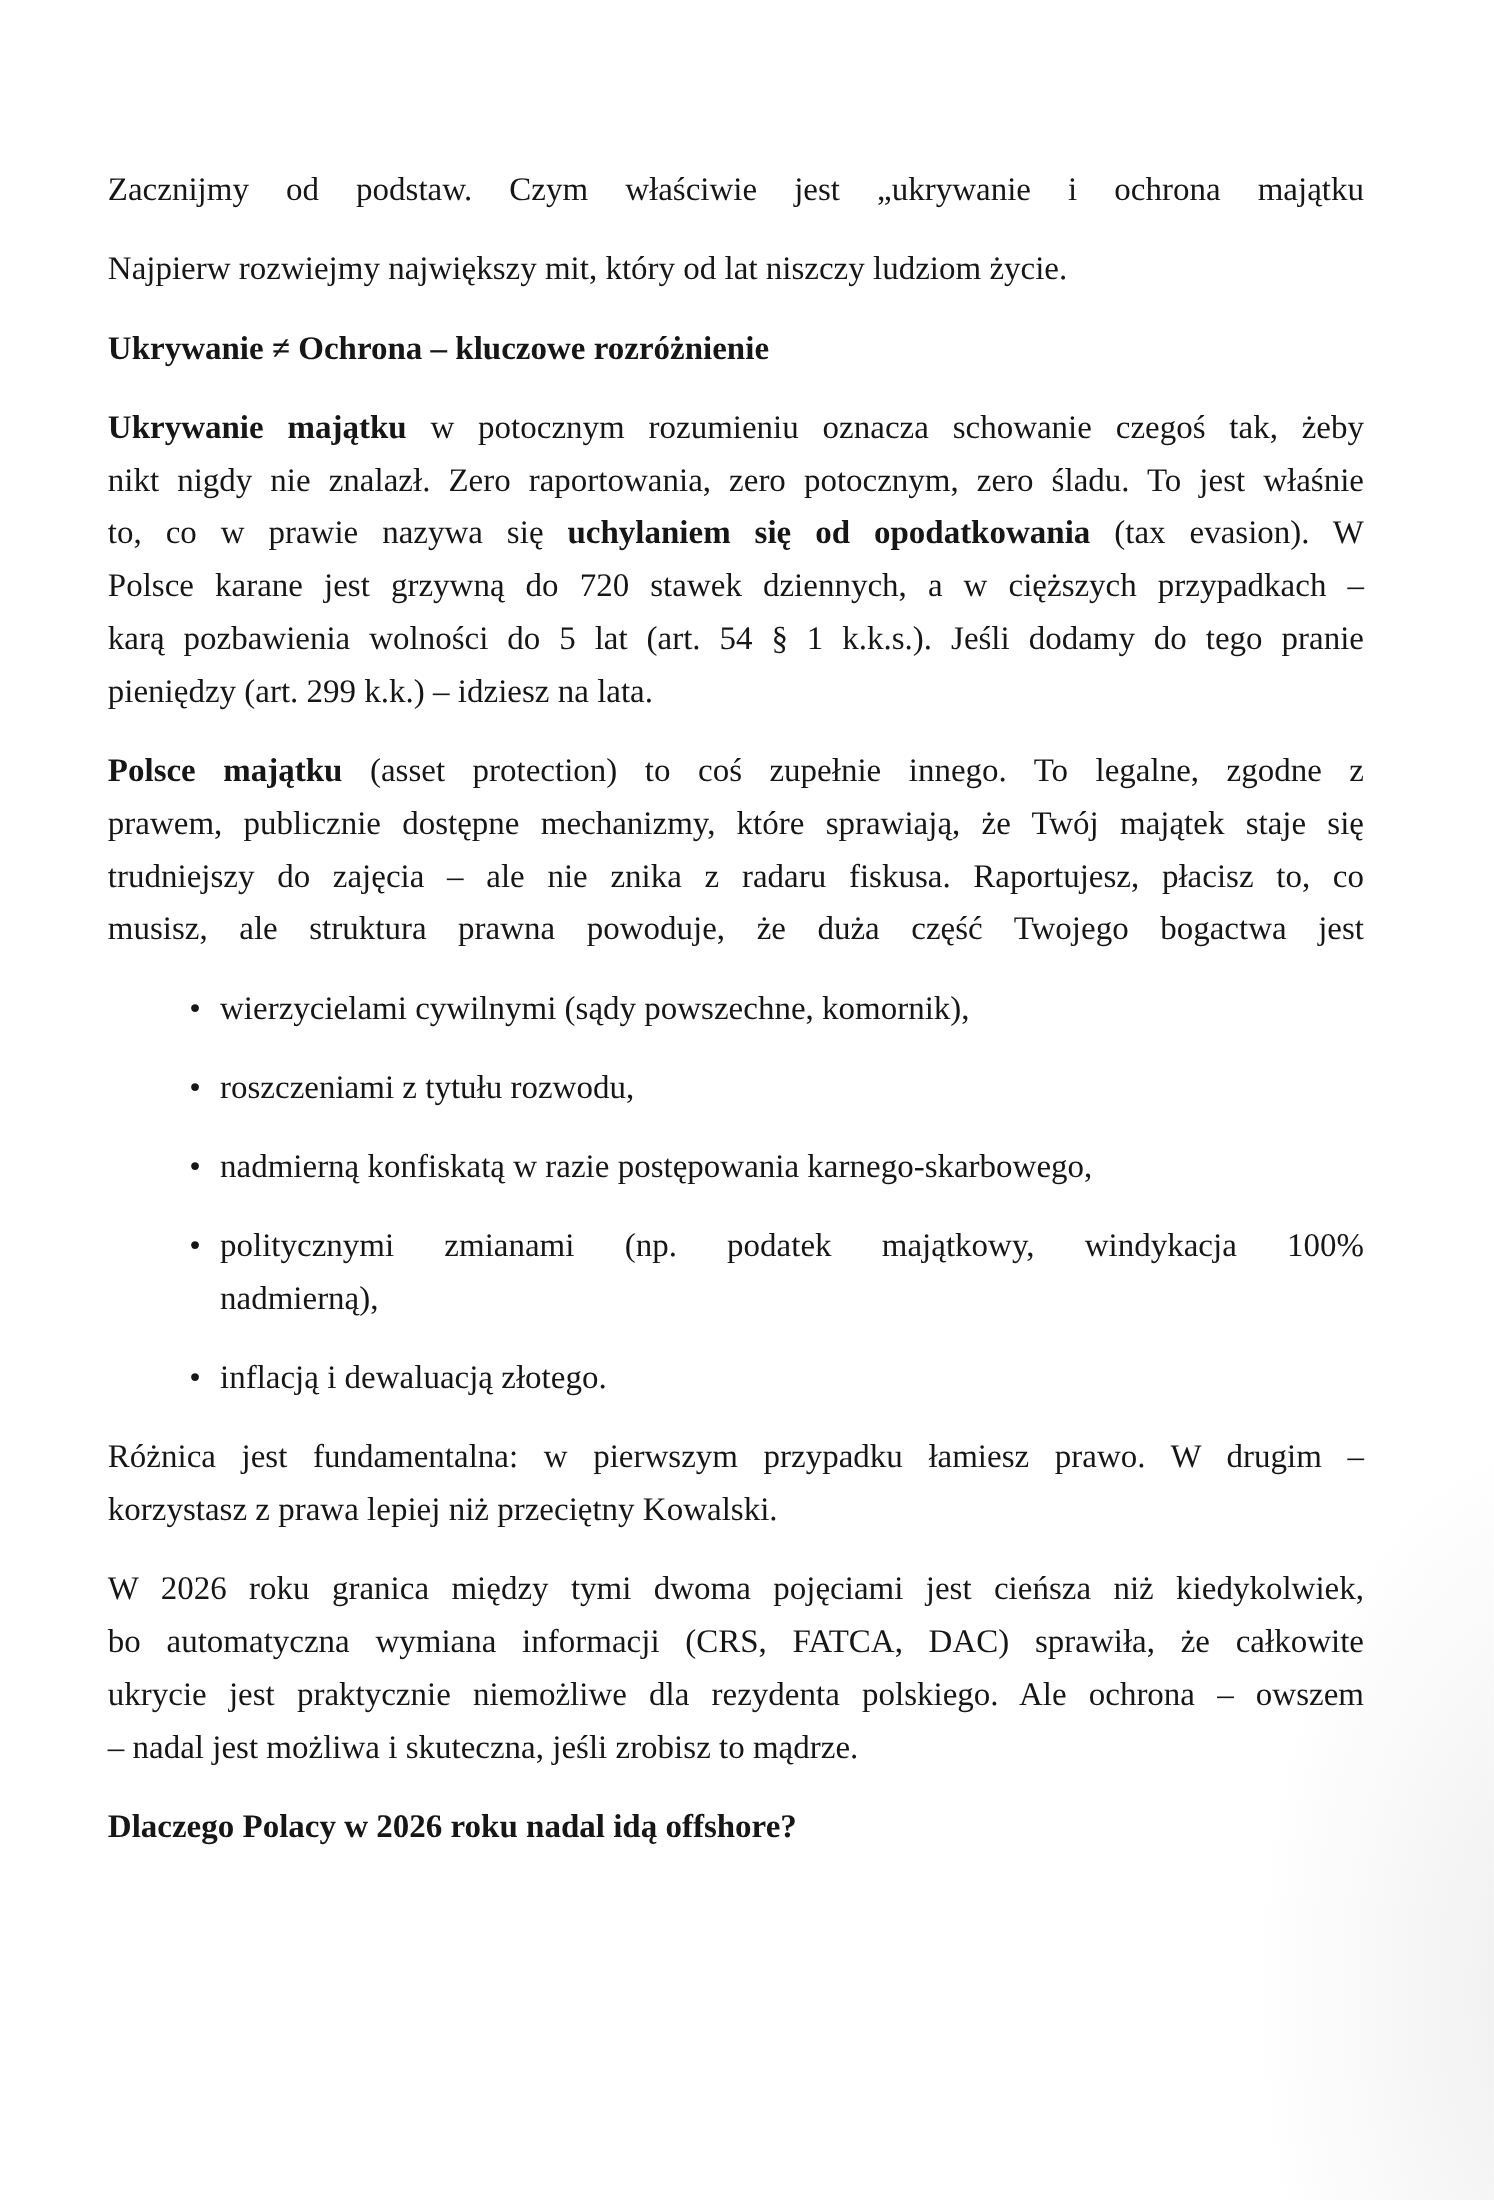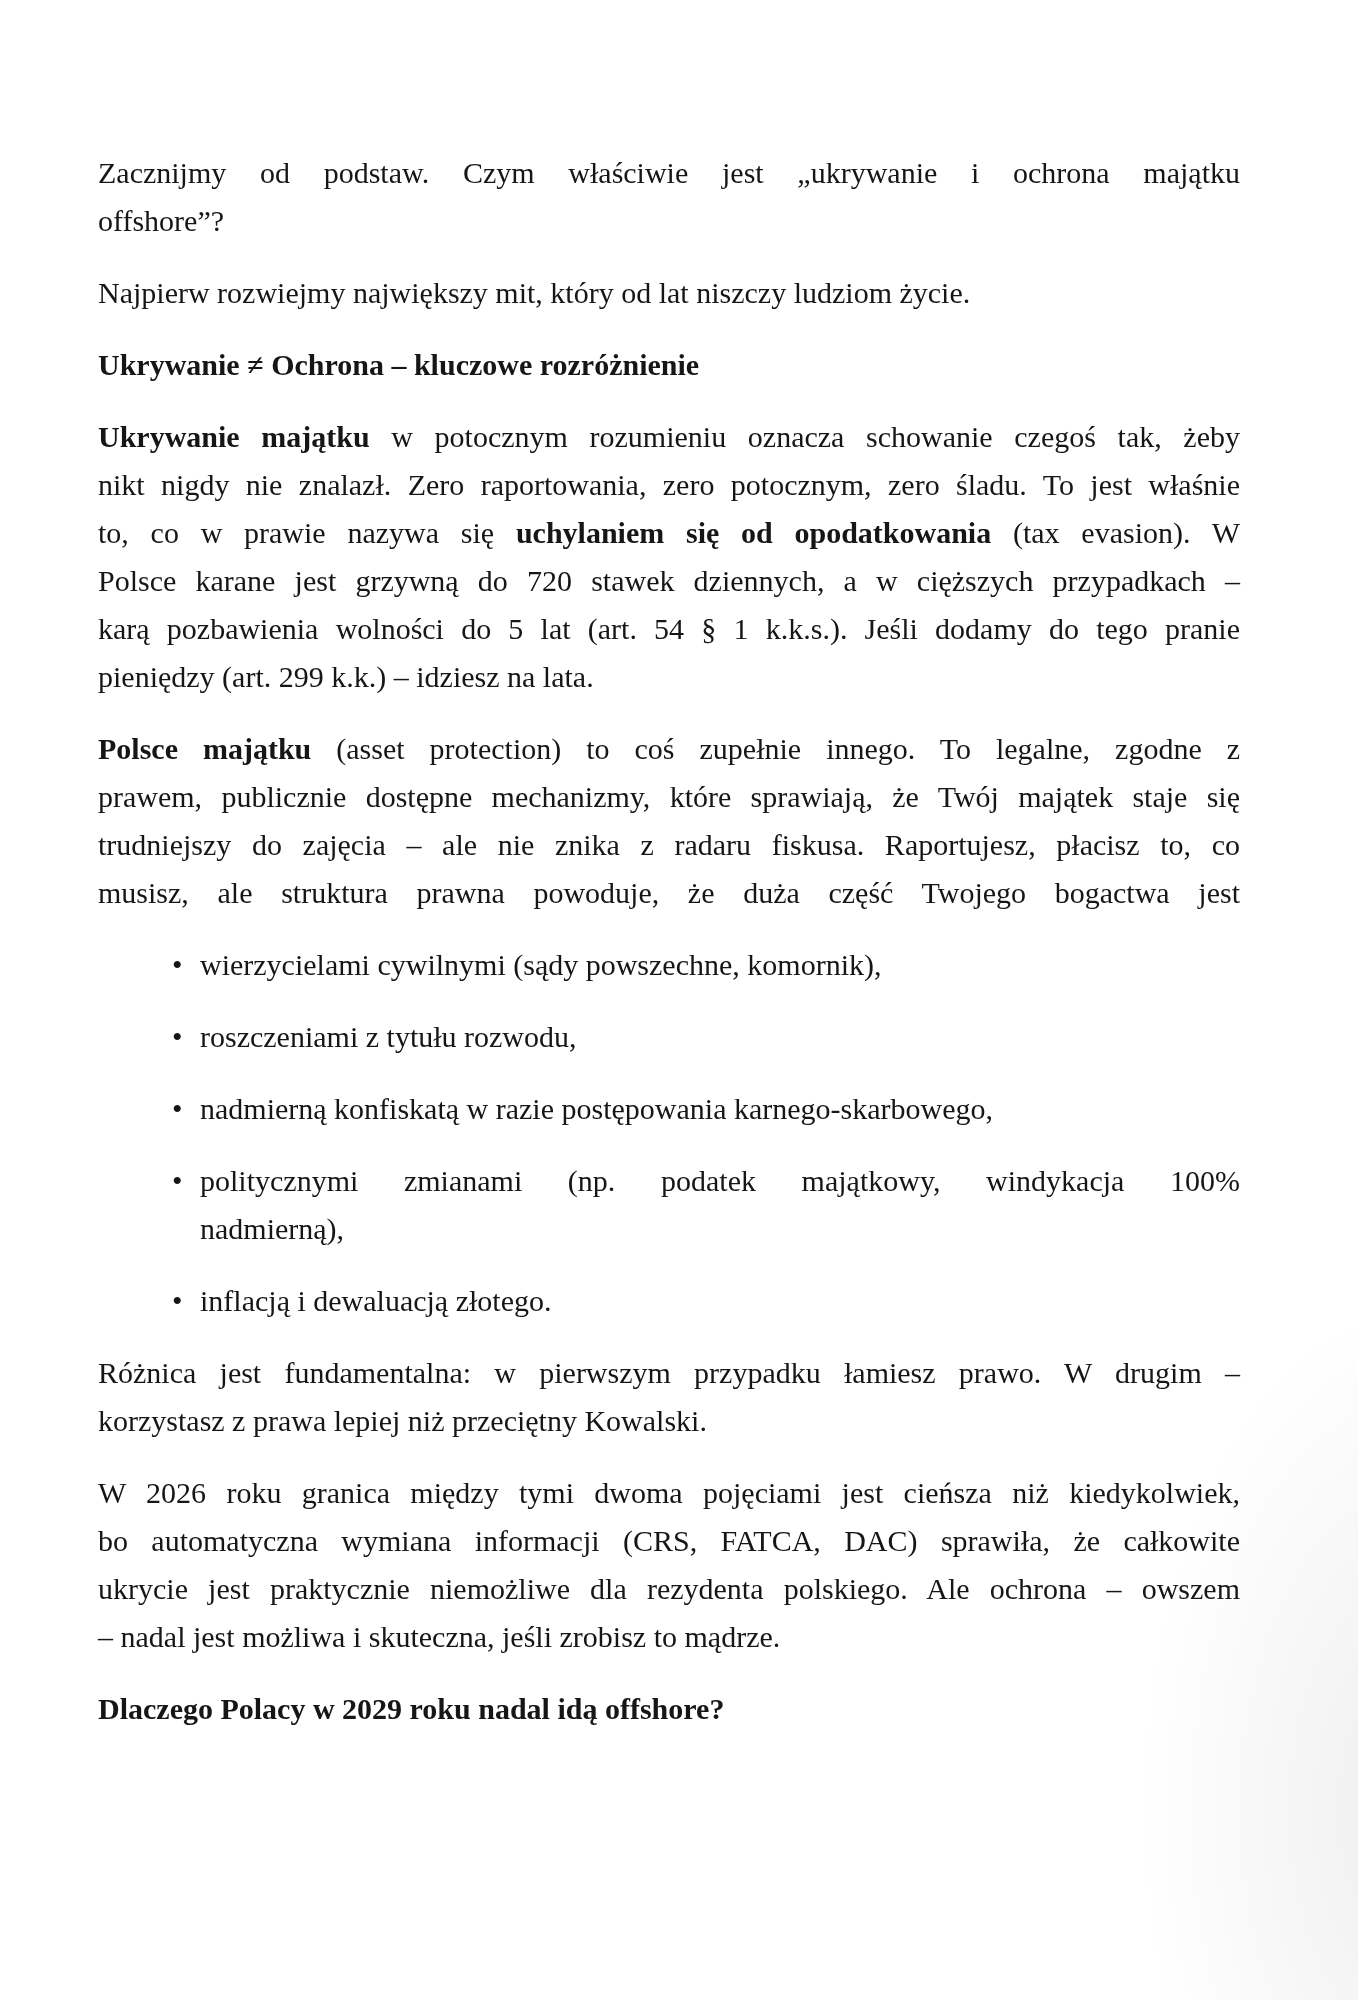--- a/index.html
+++ b/index.html
@@ -34,21 +34,20 @@
     background:radial-gradient(ellipse 420px 780px at 112% 82%, rgba(90,90,90,0.10), rgba(90,90,90,0.0) 65%);
   }
 </style>
 </head>
 <body>
 
 <div class="page">
   <div class="content" id="doc">
       <div class="block paragraph">
         <div class="line"><span>Zacznijmy od podstaw. Czym właściwie jest „ukrywanie i ochrona majątku</span></div>
-        <div class="line last"><span>offshore”?</span></div>
       </div>
       <div class="block paragraph">
         <div class="line last"><span>Najpierw rozwiejmy największy mit, który od lat niszczy ludziom życie.</span></div>
       </div>
       <div class="block heading">
         <div class="line last"><span class="b">Ukrywanie ≠ Ochrona – kluczowe rozróżnienie</span></div>
       </div>
       <div class="block paragraph">
         <div class="line"><span class="b">Ukrywanie majątku</span><span> w potocznym rozumieniu oznacza schowanie czegoś tak, żeby</span></div>
         <div class="line"><span>nikt nigdy nie znalazł. Zero raportowania, zero potocznym, zero śladu. To jest właśnie</span></div>
@@ -98,17 +97,17 @@
         <div class="line"><span>Różnica jest fundamentalna: w pierwszym przypadku łamiesz prawo. W drugim –</span></div>
         <div class="line last"><span>korzystasz z prawa lepiej niż przeciętny Kowalski.</span></div>
       </div>
       <div class="block paragraph">
         <div class="line"><span>W 2026 roku granica między tymi dwoma pojęciami jest cieńsza niż kiedykolwiek,</span></div>
         <div class="line"><span>bo automatyczna wymiana informacji (CRS, FATCA, DAC) sprawiła, że całkowite</span></div>
         <div class="line"><span>ukrycie jest praktycznie niemożliwe dla rezydenta polskiego. Ale ochrona – owszem</span></div>
         <div class="line last"><span>– nadal jest możliwa i skuteczna, jeśli zrobisz to mądrze.</span></div>
       </div>
       <div class="block heading">
-        <div class="line last"><span class="b">Dlaczego Polacy w 2029 roku nadal idą offshore?</span></div>
+        <div class="line last"><span class="b">Dlaczego Polacy w 2026 roku nadal idą offshore?</span></div>
       </div>
     </div>
   <div class="corner-shade"></div>
 </div>
 
 </body></html>

